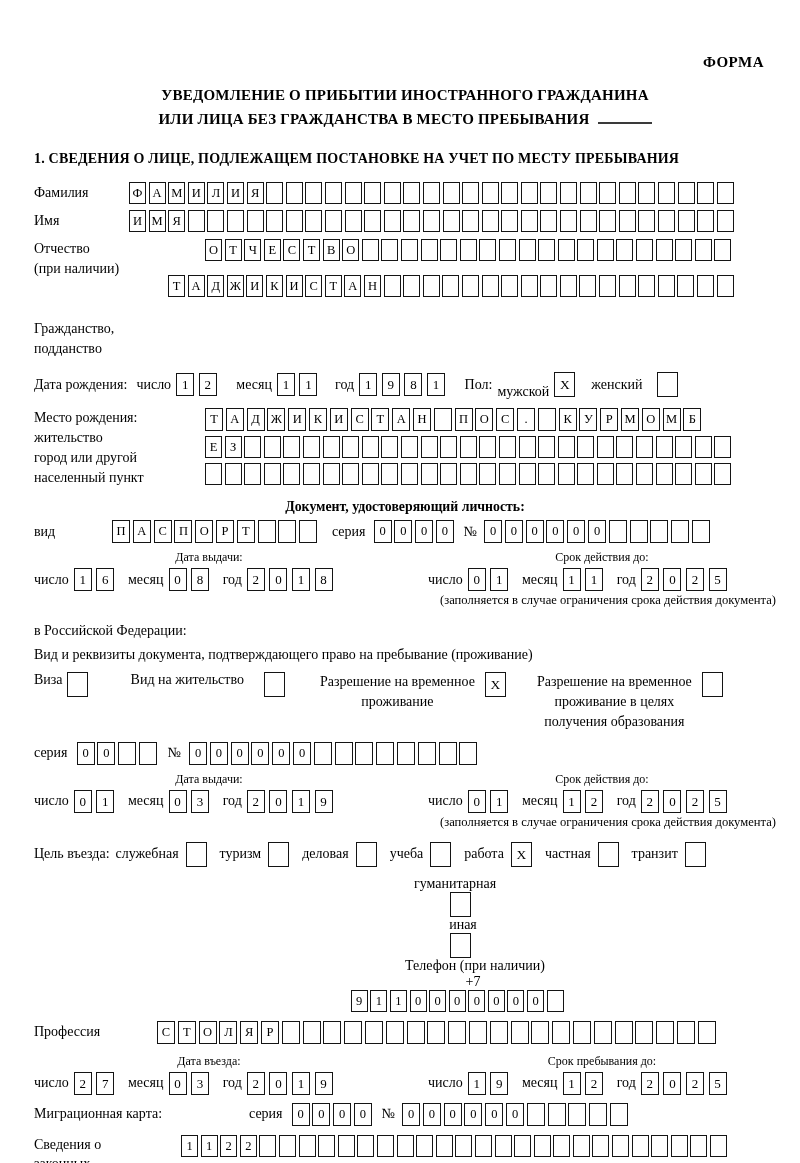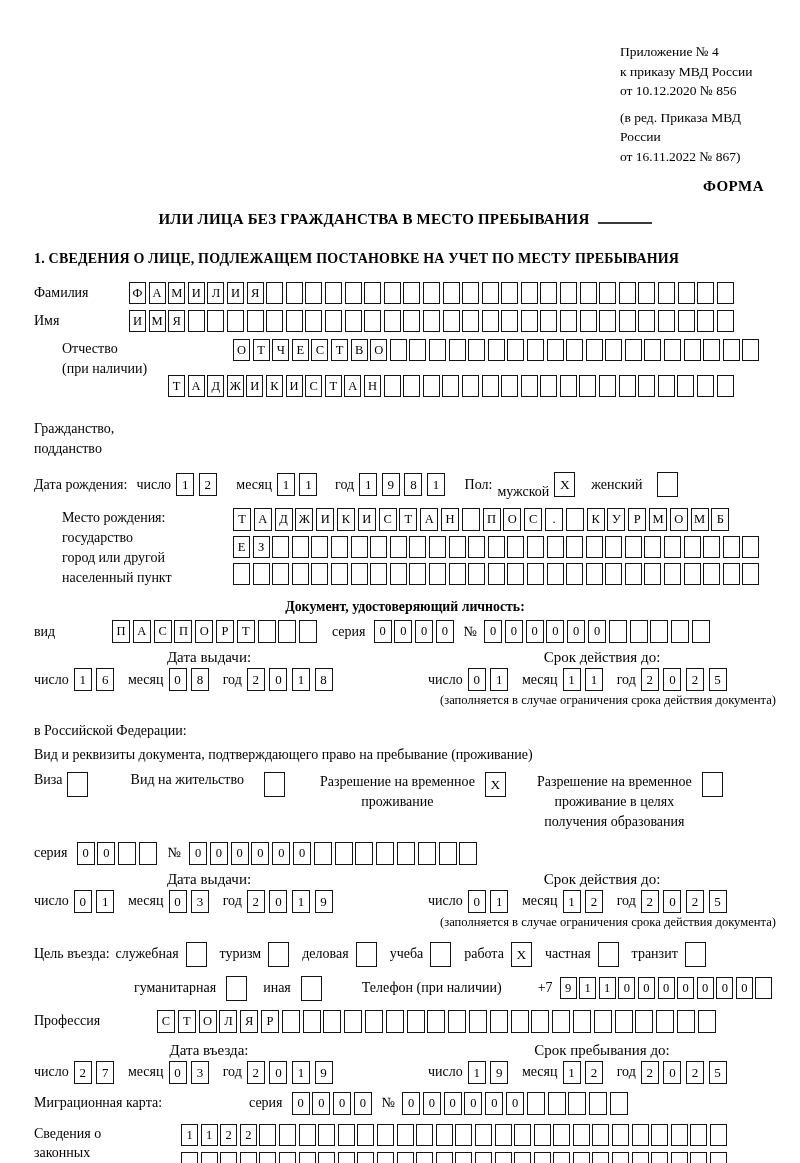--- a/index.html
+++ b/index.html
@@ -13,21 +13,21 @@
   .hdr{margin-left:586px;font-size:13.5px;line-height:1.45;}
   .hdr .amend{margin-top:7px;}
   .forma{text-align:right;font-weight:700;font-size:15px;margin-top:12px;padding-right:12px;letter-spacing:.5px;}
   .title{margin-top:12px;text-align:center;font-weight:700;font-size:15px;line-height:1.6;letter-spacing:.2px;}
   .blank-line{display:inline-block;width:54px;height:.72em;border-bottom:2px solid #3a3a3a;margin-left:8px;}
   .sechead{margin-top:20px;font-weight:700;font-size:14px;letter-spacing:.2px;white-space:nowrap;}
   
   .frow{display:flex;align-items:center;margin-top:7px;font-size:14px;}
   .frow.top{align-items:flex-start;}
   .lbl{flex-shrink:0;}
-  .lbl-95{width:95px;}  .lbl-171{width:171px;margin-left:28px;}  .lbl-134{width:134px;margin-top:44px;}
+  .lbl-95{width:95px;}  .lbl-171{width:171px;}  .lbl-134{width:134px;margin-top:44px;}
   .lbl-78{width:78px;}  .lbl-123{width:123px;}  .lbl-147{width:147px;}
   .ml-lines div{line-height:20px;}
   
   .cells{display:inline-flex;flex-wrap:nowrap;}
   .cell{
     display:inline-block;width:15px;height:20px;line-height:20px;
     border:1.6px solid #141414;margin-right:2.6px;text-align:center;
     font-size:12.5px;flex-shrink:0;background:#fff;
   }
   .cells-w .cell{width:16px;height:21px;line-height:21px;margin-right:2.8px;}
@@ -35,21 +35,21 @@
   .chk .cell{width:19px;height:23px;line-height:23px;margin-right:0;font-size:13.5px;}
   
   .bpcol{display:flex;flex-direction:column;}
   .bprow{margin-bottom:5px;}
   
   .dochead{text-align:center;font-weight:700;font-size:13.8px;margin-top:9px;}
   
   .daterow{display:flex;margin-top:5px;font-size:14px;}
   .dgroup{display:flex;flex-direction:column;}
   .dg2{margin-left:44px;}
-  .dghead{text-align:center;font-size:15px;line-height:18px;}
+  .dghead{text-align:center;font-size:12px;line-height:18px;}
   .dgcells{display:flex;align-items:center;margin-top:2px;}
   .dw{margin-right:5px;}
   .dw+.cells{margin-right:9px;}
   .vnote{text-align:right;font-size:12.6px;margin-top:2px;}
   .intro{margin-top:11px;font-size:14px;line-height:1.7;}
   
   .permrow{display:flex;align-items:flex-start;margin-top:5px;font-size:14px;gap:11px;}
   .perm{display:flex;align-items:flex-start;}
   .perm .ptext{text-align:center;line-height:20px;}
   .perm .chk{margin-left:10px;margin-top:0;}
@@ -58,33 +58,25 @@
   .purpose span.plbl{margin-left:13px;}
   .repflex{display:flex;align-items:flex-start;margin-top:9px;font-size:14px;}
   .repflex .ml-lines div{line-height:19.5px;}
   .reprow{margin-bottom:6px;}
 </style>
 </head>
 <body>
 
 <div class="page">
 
-  <div class="hdr">
-    <div>Приложение № 4</div>
-    <div>к приказу МВД России</div>
-    <div>от 10.12.2020 № 856</div>
-    <div class="amend">
-      <div>(в ред. Приказа МВД России</div>
-      <div>от 16.11.2022 № 867)</div>
-    </div>
-  </div>
 
   <div class="forma">ФОРМА</div>
 
   <div class="title">
+    <div>УВЕДОМЛЕНИЕ О ПРИБЫТИИ ИНОСТРАННОГО ГРАЖДАНИНА</div>
     <div><span>ИЛИ ЛИЦА БЕЗ ГРАЖДАНСТВА В МЕСТО ПРЕБЫВАНИЯ</span><span class="blank-line"></span></div>
   </div>
 
   <div class="sechead">1. СВЕДЕНИЯ О ЛИЦЕ, ПОДЛЕЖАЩЕМ ПОСТАНОВКЕ НА УЧЕТ ПО МЕСТУ ПРЕБЫВАНИЯ</div>
 
   <div class="frow" style="margin-top:15px;">
     <span class="lbl lbl-95">Фамилия</span>
     <span class="cells">
         <span class="cell">Ф</span>
         <span class="cell">А</span>
@@ -257,21 +249,21 @@
       </span>
     <span style="margin-left:16px;">женский</span>
     <span class="cells chk" style="margin-left:14px;">
         <span class="cell"></span>
       </span>
   </div>
 
   <div class="frow top" style="margin-top:8px;">
     <span class="lbl lbl-171 ml-lines">
       <div>Место рождения:</div>
-      <div>государство</div>
+      <div>жительство</div>
       <div>город или другой</div>
       <div>населенный пункт</div>
     </span>
     <span class="bpcol">
       <span class="cells cells-w bprow">
           <span class="cell">Т</span>
           <span class="cell">А</span>
           <span class="cell">Д</span>
           <span class="cell">Ж</span>
           <span class="cell">И</span>
@@ -582,21 +574,21 @@
     <span class="plbl">частная</span>
     <span class="cells chk">
         <span class="cell"></span>
       </span>
     <span class="plbl">транзит</span>
     <span class="cells chk">
         <span class="cell"></span>
       </span>
   </div>
 
-  <div class="frow purpose" style="margin-top:9px;margin-left:100px;">
+  <div class="frow purpose" style="margin-top:9px;margin-left:100px;flex-direction:column;">
     <span>гуманитарная</span>
     <span class="cells chk" style="margin-left:10px;">
         <span class="cell"></span>
       </span>
     <span style="margin-left:16px;">иная</span>
     <span class="cells chk" style="margin-left:10px;">
         <span class="cell"></span>
       </span>
     <span style="margin-left:40px;">Телефон (при наличии)</span>
     <span style="margin-left:36px;">+7</span>

